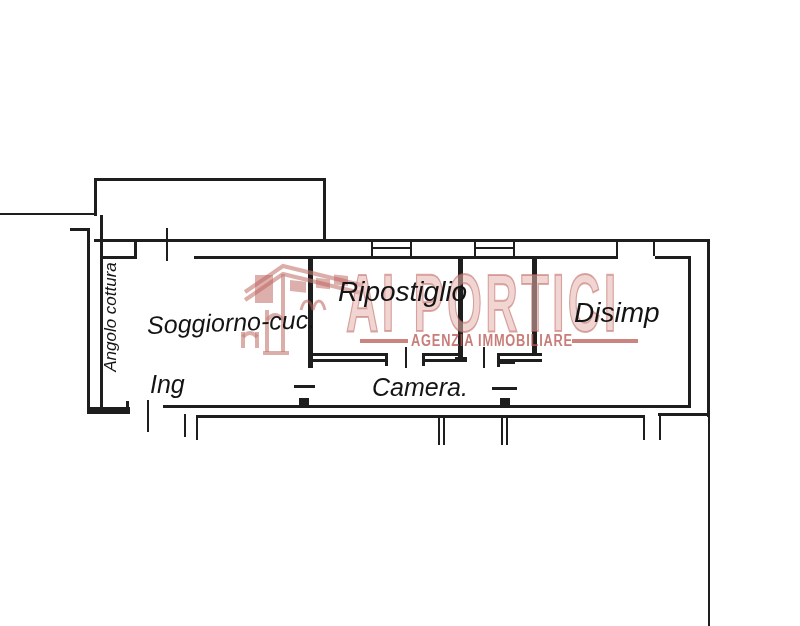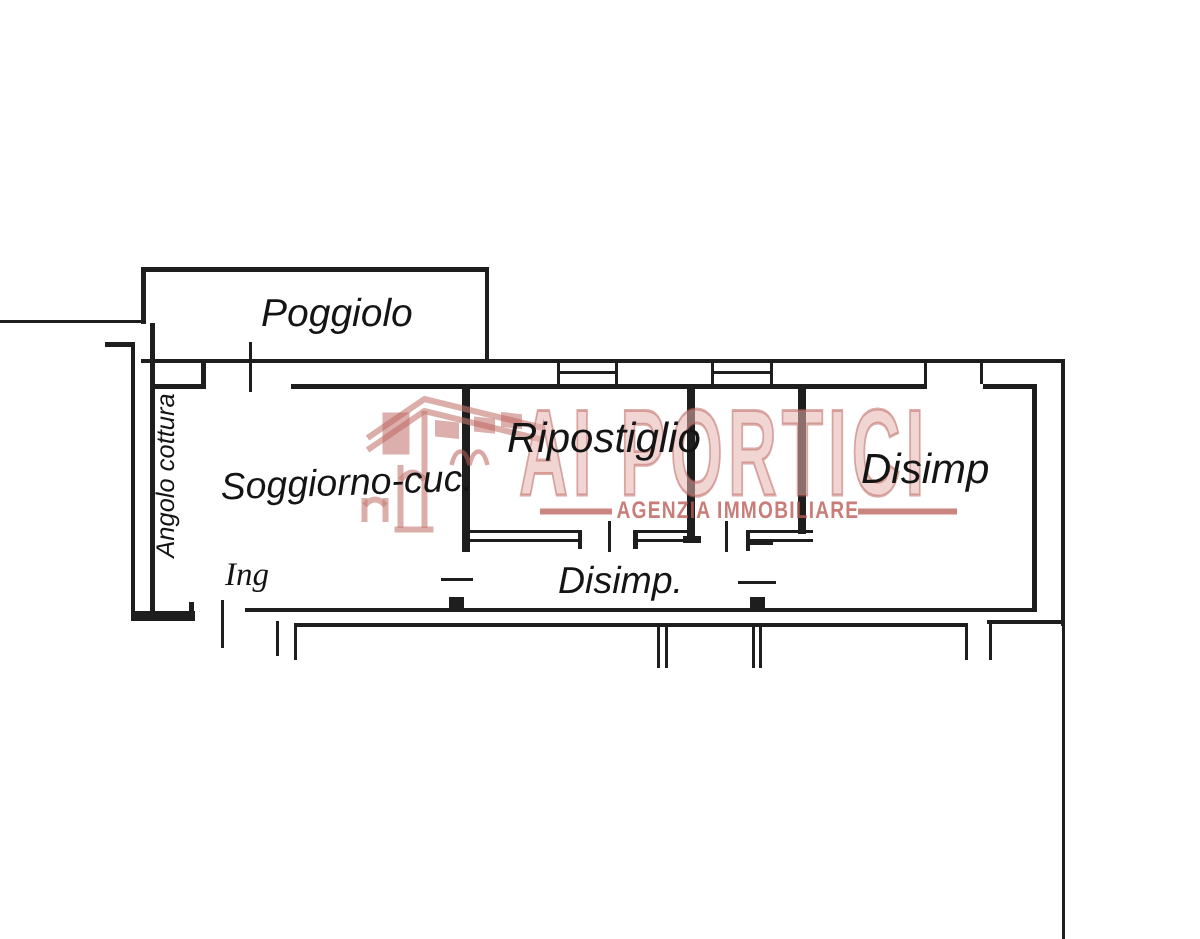--- a/index.html
+++ b/index.html
@@ -30,21 +30,21 @@
   
   .lbl{
     position:absolute;z-index:30;color:#141414;font-style:italic;white-space:nowrap;
     font-family:"Liberation Sans", sans-serif;
   }
   .lbl-poggiolo  {left:174px;top:193px;font-size:26px;}
   .lbl-soggiorno {left:147px;top:308px;font-size:25px;transform:rotate(-2deg);}
   .lbl-ripostiglio{left:338px;top:276px;font-size:28px;text-align:right;}
   .lbl-bagno     {left:464px;top:293px;font-size:25px;}
   .lbl-camera    {left:574px;top:297px;font-size:28px;}
-  .lbl-ing       {left:150px;top:370px;font-size:22px;font-family:Liberation Serif, serif;}
+  .lbl-ing       {left:150px;top:370px;font-size:25px;}
   .lbl-disimp    {left:372px;top:373px;font-size:25px;}
   .lbl-angolo{
     left:92px;top:240px;width:38px;height:154px;font-size:17px;
     display:flex;align-items:center;justify-content:center;
   }
   .lbl-angolo span{transform:rotate(-90deg);white-space:nowrap;display:block;}
 </style>
 </head>
 <body>
 
@@ -156,22 +156,21 @@
         <rect x="101" y="16" width="14" height="10" transform="skewY(6) translate(0,-10)"></rect>
       </g>
       <path d="M68,52 c3,-12 9,-12 12,0 c3,-12 9,-12 12,0" stroke="rgba(188,96,90,0.55)" stroke-width="3" fill="none"></path>
     </svg>
     <div class="wm-brand">AI PORTICI</div>
     <div class="wm-dash wm-dash-left"></div>
     <div class="wm-tagline">AGENZIA IMMOBILIARE</div>
     <div class="wm-dash wm-dash-right"></div>
   </div>
 
-  <div class="lbl lbl-poggiolo">Poggiolo</div>
   <div class="lbl lbl-angolo">
     <span>Angolo cottura</span>
   </div>
   <div class="lbl lbl-soggiorno">Soggiorno-cuc.</div>
   <div class="lbl lbl-ripostiglio">Ripostiglio</div>
   <div class="lbl lbl-camera">Disimp</div>
   <div class="lbl lbl-ing">Ing</div>
-  <div class="lbl lbl-disimp">Disimp.</div>
+  <div class="lbl lbl-disimp">Camera.</div>
 </div>
 
 </body></html>

